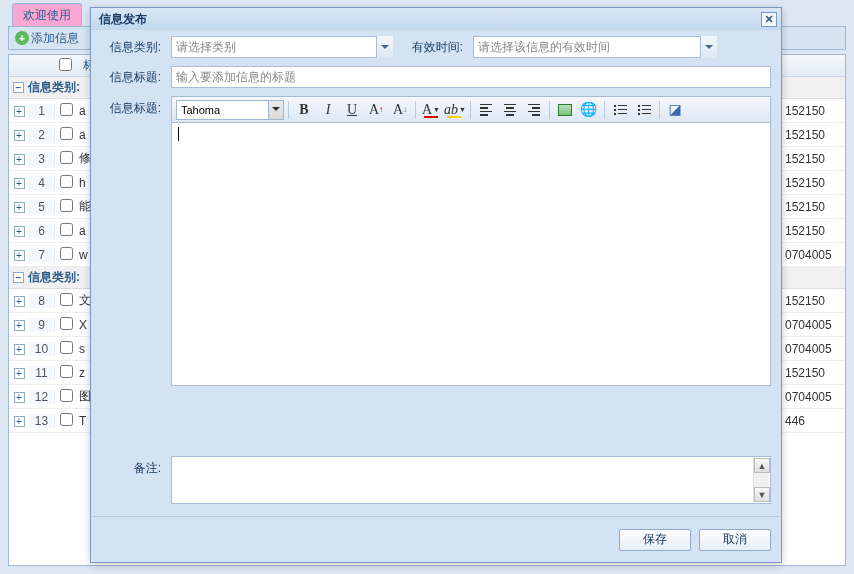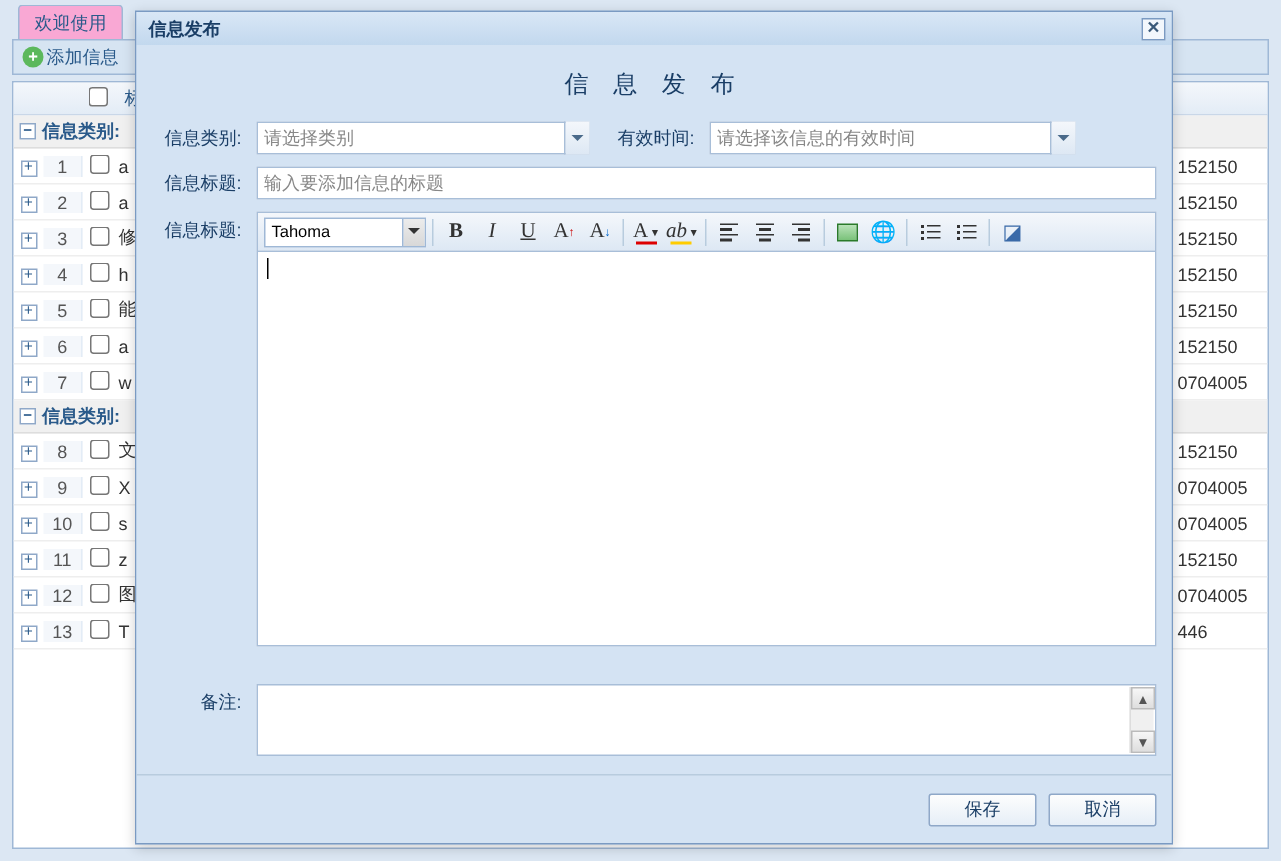--- a/index.html
+++ b/index.html
@@ -36,21 +36,21 @@
 .modal-body { flex: 1; background: #d4e3f3; padding: 6px 10px 4px 10px; display: flex; flex-direction: column; }
 .modal-heading { text-align: center; color: #1a3e66; font-size: 16px; letter-spacing: 6px; padding: 10px 0 14px 0; }
 
 .form-row { display: flex; align-items: center; margin-bottom: 8px; }
 .form-label { width: 70px; text-align: right; color: #1a3e66; padding-right: 10px; }
 .form-input, .form-select { height: 22px; border: 1px solid #a8bed8; background: #fff; font-size: 12px; padding: 0 4px; }
 .sel { position: relative; display: inline-block; }
 .sel-trigger { position: absolute; right: 0; top: 0; width: 17px; height: 22px; background: linear-gradient(#f4f7fb,#dde8f4); border-left: 1px solid #a8bed8; display: flex; align-items: center; justify-content: center; cursor: pointer; }
 .sel-trigger::after { content: ''; border: 4px solid transparent; border-top-color: #4a6a8a; margin-top: 3px; }
 
-.editor { border: 1px solid #a8bed8; background: #ffffff; display: flex; flex-direction: column; }
+.editor { border: 1px solid #a8bed8; background: #f9a8d4; display: flex; flex-direction: column; }
 .editor-tb { height: 26px; background: linear-gradient(#f4f7fb,#dde8f4); border-bottom: 1px solid #a8bed8; display: flex; align-items: center; padding: 0 4px; gap: 2px; }
 .font-sel { position: relative; width: 108px; height: 20px; border: 1px solid #9fb8d6; background: #fff; display: flex; align-items: center; padding: 0 4px; font-size: 11px; cursor: pointer; }
 .font-sel .tri { position: absolute; right: 0; top: 0; width: 15px; height: 18px; background: linear-gradient(#ececec,#d8d8d8); border-left: 1px solid #9fb8d6; display: flex; align-items: center; justify-content: center; }
 .font-sel .tri::after { content: ''; border: 4px solid transparent; border-top-color: #333; margin-top: 3px; }
 .tb-btn { width: 22px; height: 22px; display: flex; align-items: center; justify-content: center; cursor: pointer; border-radius: 2px; font-family: "Times New Roman", serif; font-size: 14px; color: #333; }
 .tb-sep { width: 1px; height: 18px; background: #b8ccde; margin: 0 2px; }
 .editor-area { flex: 1; background: #fff; padding: 4px 6px; font-family: Tahoma; font-size: 12px; color: #000; }
 .cursor { display: inline-block; width: 1px; height: 14px; background: #000; vertical-align: text-bottom; }
 
 .modal-footer { height: 46px; background: #d4e3f3; border-top: 1px solid #b8ccde; display: flex; align-items: center; justify-content: flex-end; padding: 0 10px; gap: 8px; }
@@ -197,21 +197,20 @@
       </div>
   </div>
 </div>
 
 <div class="modal">
   <div class="modal-title">
     <span>信息发布</span>
     <span class="modal-close">✕</span>
   </div>
   <div class="modal-body">
-    <div class="modal-heading">信 息 发 布</div>
 
     <div class="form-row">
       <div class="form-label">信息类别:</div>
       <div class="sel" style="width:222px;">
         <input class="form-input" style="width: 222px; color: rgb(136, 136, 136);" readonly="" value="请选择类别">
         <div class="sel-trigger"></div>
       </div>
       <div class="form-label" style="width:80px;">有效时间:</div>
       <div class="sel" style="width:244px;">
         <input class="form-input" style="width: 244px; color: rgb(136, 136, 136);" readonly="" value="请选择该信息的有效时间">

